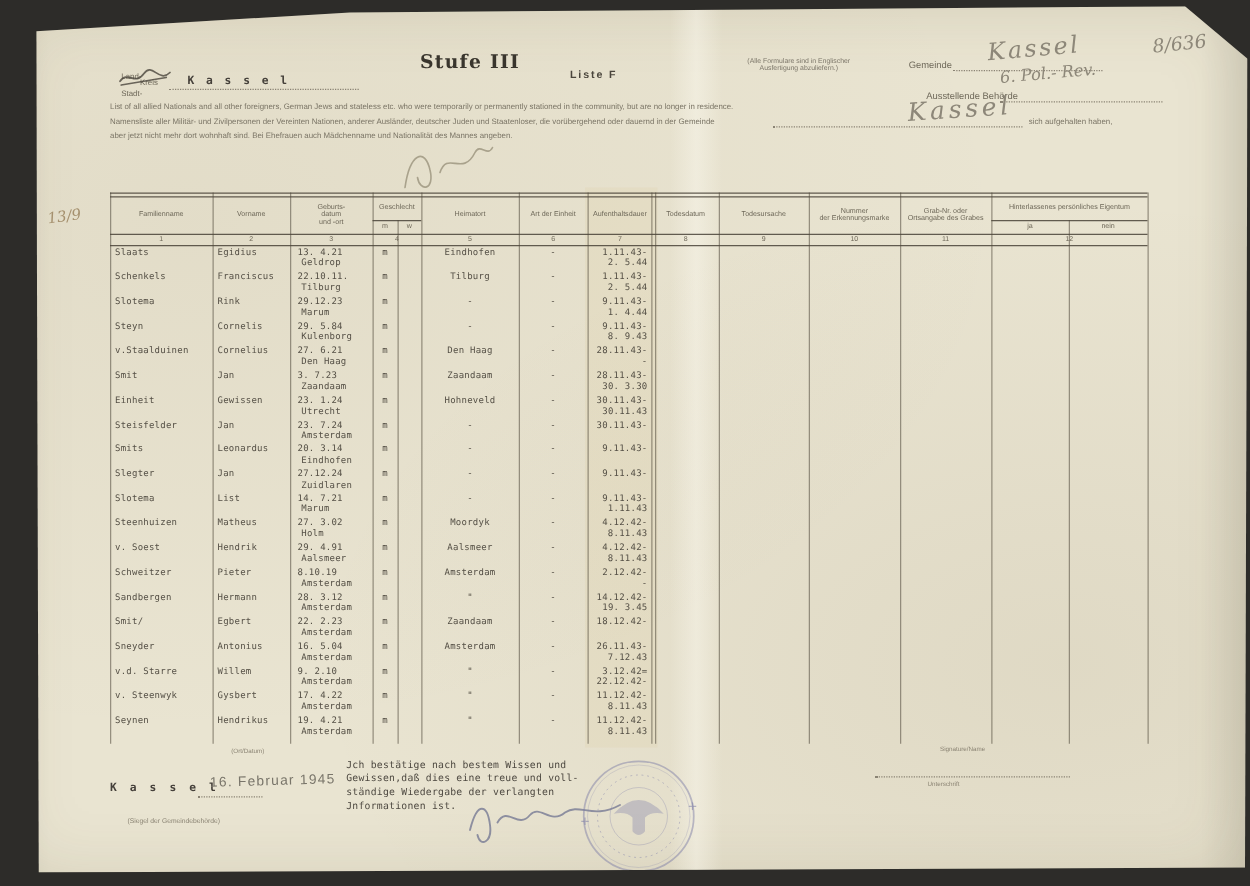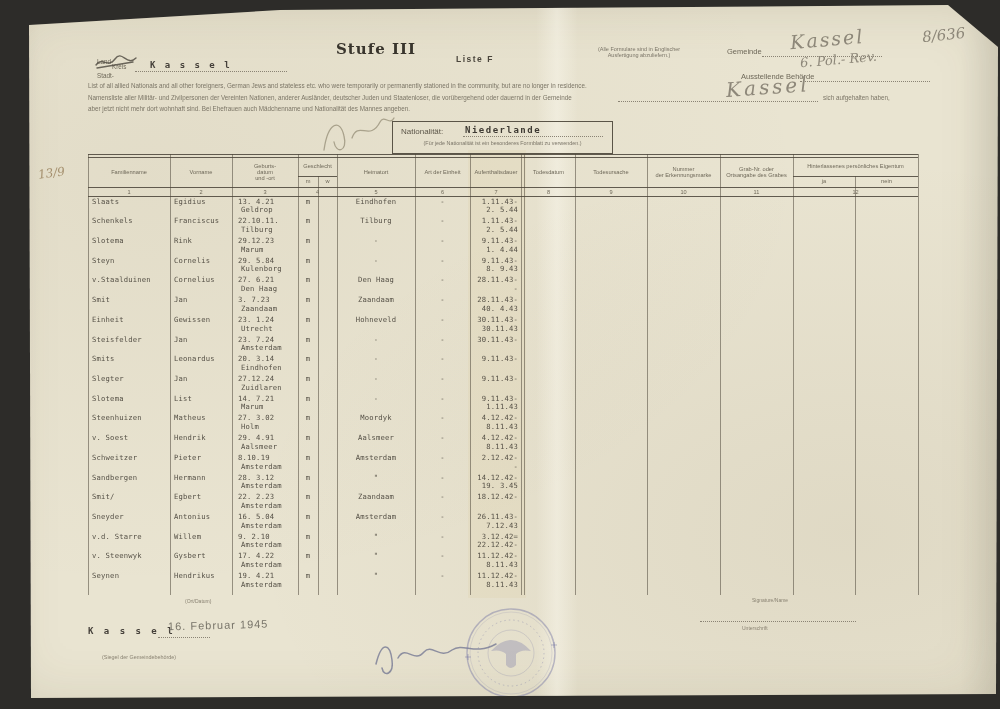--- a/index.html
+++ b/index.html
@@ -57,26 +57,20 @@
 
     <div class="abs printed nowrap" style="left:88px;top:82px;font-size:6.3px;color:#7b7566;">List of all allied Nationals and all other foreigners, German Jews and stateless etc. who were temporarily or permanently stationed in the community, but are no longer in residence.</div>
     <div class="abs printed nowrap" style="left:88px;top:94px;font-size:6.3px;color:#7b7566;">Namensliste aller Militär- und Zivilpersonen der Vereinten Nationen, anderer Ausländer, deutscher Juden und Staatenloser, die vorübergehend oder dauernd in der Gemeinde</div>
     <div class="abs dotted" style="left:618px;top:101px;width:200px;"></div>
     <div class="abs printed nowrap" style="left:823px;top:94px;font-size:6.3px;color:#7b7566;">sich aufgehalten haben,</div>
     <div class="abs printed nowrap" style="left:88px;top:105px;font-size:6.3px;color:#7b7566;">aber jetzt nicht mehr dort wohnhaft sind. Bei Ehefrauen auch Mädchenname und Nationalität des Mannes angeben.</div>
 
     <svg class="abs" style="left:318px;top:108px;" width="80" height="50" viewBox="0 0 80 50">
       <path d="M6,42 C10,14 22,10 26,28 C30,44 18,46 16,34 M34,30 C40,12 52,34 62,14 C66,6 72,18 76,10" fill="none" stroke="#9a927c" stroke-width="1.3" opacity="0.8" stroke-linecap="round"></path>
     </svg>
-    <div class="abs" style="left:392px;top:121px;width:219px;height:31px;border:1px solid #5a5447;">
-      <div class="abs printed" style="left:8px;top:5px;font-size:8px;color:#5d574a;">Nationalität:</div>
-      <div class="abs typed" style="left:72px;top:3px;font-size:9px;font-weight:bold;letter-spacing:1.5px;color:#3e3a33;">Niederlande</div>
-      <div class="abs dotted" style="left:70px;top:14px;width:140px;"></div>
-      <div class="abs printed" style="left:4px;top:18px;width:211px;text-align:center;font-size:5.4px;color:#7b7568;">(Für jede Nationalität ist ein besonderes Formblatt zu verwenden.)</div>
-    </div>
 
     <div id="table-layer" class="abs" style="left:0;top:0;width:1000px;height:709px;">
         <div style="position: absolute; left: 88px; top: 153.5px; width: 830px; height: 1.4px; background: rgba(62, 56, 46, 0.8);"></div>
         <div style="position: absolute; left: 88px; top: 156.8px; width: 830px; height: 0.8px; background: rgba(62, 56, 46, 0.8);"></div>
         <div style="position: absolute; left: 88px; top: 187px; width: 830px; height: 0.8px; background: rgba(62, 56, 46, 0.8);"></div>
         <div style="position: absolute; left: 88px; top: 196.3px; width: 830px; height: 0.9px; background: rgba(62, 56, 46, 0.8);"></div>
         <div style="position: absolute; left: 298px; top: 176px; width: 39px; height: 0.8px; background: rgba(62, 56, 46, 0.8);"></div>
         <div style="position: absolute; left: 793px; top: 176px; width: 125px; height: 0.8px; background: rgba(62, 56, 46, 0.8);"></div>
         <div style="position: absolute; left: 88px; top: 154px; width: 1px; height: 441px; background: rgba(80, 72, 60, 0.55);"></div>
         <div style="position: absolute; left: 170px; top: 154px; width: 1px; height: 441px; background: rgba(80, 72, 60, 0.55);"></div>
@@ -172,21 +166,21 @@
         <div style="position: absolute; left: 472px; top: 276.38px; width: 46px; text-align: right; font-family: &quot;DejaVu Sans Mono&quot;, monospace; font-size: 7.2px; line-height: 8.5px; color: rgb(85, 80, 70); letter-spacing: 0.2px; white-space: nowrap;">28.11.43-</div>
         <div style="position: absolute; left: 472px; top: 285.08px; width: 46px; text-align: right; font-family: &quot;DejaVu Sans Mono&quot;, monospace; font-size: 7.2px; line-height: 8.5px; color: rgb(85, 80, 70); letter-spacing: 0.2px; white-space: nowrap;">-</div>
         <div style="position: absolute; left: 92px; top: 296.1px; width: 76px; font-family: &quot;DejaVu Sans Mono&quot;, monospace; font-size: 7.2px; line-height: 8.5px; color: rgb(85, 80, 70); letter-spacing: 0.2px; white-space: nowrap;">Smit</div>
         <div style="position: absolute; left: 174px; top: 296.1px; width: 56px; font-family: &quot;DejaVu Sans Mono&quot;, monospace; font-size: 7.2px; line-height: 8.5px; color: rgb(85, 80, 70); letter-spacing: 0.2px; white-space: nowrap;">Jan</div>
         <div style="position: absolute; left: 238px; top: 296.1px; width: 58px; font-family: &quot;DejaVu Sans Mono&quot;, monospace; font-size: 7.2px; line-height: 8.5px; color: rgb(85, 80, 70); letter-spacing: 0.2px; white-space: nowrap;">3. 7.23</div>
         <div style="position: absolute; left: 241px; top: 304.8px; width: 55px; font-family: &quot;DejaVu Sans Mono&quot;, monospace; font-size: 7.2px; line-height: 8.5px; color: rgb(85, 80, 70); letter-spacing: 0.2px; white-space: nowrap;">Zaandaam</div>
         <div style="position: absolute; left: 298px; top: 296.1px; width: 20px; text-align: center; font-family: &quot;DejaVu Sans Mono&quot;, monospace; font-size: 7.2px; line-height: 8.5px; color: rgb(85, 80, 70); letter-spacing: 0.2px; white-space: nowrap;">m</div>
         <div style="position: absolute; left: 337px; top: 296.1px; width: 78px; text-align: center; font-family: &quot;DejaVu Sans Mono&quot;, monospace; font-size: 7.2px; line-height: 8.5px; color: rgb(85, 80, 70); letter-spacing: 0.2px; white-space: nowrap;">Zaandaam</div>
         <div style="position: absolute; left: 415px; top: 296.1px; width: 55px; text-align: center; font-family: &quot;DejaVu Sans Mono&quot;, monospace; font-size: 7.2px; line-height: 8.5px; color: rgb(85, 80, 70); letter-spacing: 0.2px; white-space: nowrap;">-</div>
         <div style="position: absolute; left: 472px; top: 296.1px; width: 46px; text-align: right; font-family: &quot;DejaVu Sans Mono&quot;, monospace; font-size: 7.2px; line-height: 8.5px; color: rgb(85, 80, 70); letter-spacing: 0.2px; white-space: nowrap;">28.11.43-</div>
-        <div style="position: absolute; left: 472px; top: 304.8px; width: 46px; text-align: right; font-family: &quot;DejaVu Sans Mono&quot;, monospace; font-size: 7.2px; line-height: 8.5px; color: rgb(85, 80, 70); letter-spacing: 0.2px; white-space: nowrap;">40. 4.43</div>
+        <div style="position: absolute; left: 472px; top: 304.8px; width: 46px; text-align: right; font-family: &quot;DejaVu Sans Mono&quot;, monospace; font-size: 7.2px; line-height: 8.5px; color: rgb(85, 80, 70); letter-spacing: 0.2px; white-space: nowrap;">30. 3.30</div>
         <div style="position: absolute; left: 92px; top: 315.82px; width: 76px; font-family: &quot;DejaVu Sans Mono&quot;, monospace; font-size: 7.2px; line-height: 8.5px; color: rgb(85, 80, 70); letter-spacing: 0.2px; white-space: nowrap;">Einheit</div>
         <div style="position: absolute; left: 174px; top: 315.82px; width: 56px; font-family: &quot;DejaVu Sans Mono&quot;, monospace; font-size: 7.2px; line-height: 8.5px; color: rgb(85, 80, 70); letter-spacing: 0.2px; white-space: nowrap;">Gewissen</div>
         <div style="position: absolute; left: 238px; top: 315.82px; width: 58px; font-family: &quot;DejaVu Sans Mono&quot;, monospace; font-size: 7.2px; line-height: 8.5px; color: rgb(85, 80, 70); letter-spacing: 0.2px; white-space: nowrap;">23. 1.24</div>
         <div style="position: absolute; left: 241px; top: 324.52px; width: 55px; font-family: &quot;DejaVu Sans Mono&quot;, monospace; font-size: 7.2px; line-height: 8.5px; color: rgb(85, 80, 70); letter-spacing: 0.2px; white-space: nowrap;">Utrecht</div>
         <div style="position: absolute; left: 298px; top: 315.82px; width: 20px; text-align: center; font-family: &quot;DejaVu Sans Mono&quot;, monospace; font-size: 7.2px; line-height: 8.5px; color: rgb(85, 80, 70); letter-spacing: 0.2px; white-space: nowrap;">m</div>
         <div style="position: absolute; left: 337px; top: 315.82px; width: 78px; text-align: center; font-family: &quot;DejaVu Sans Mono&quot;, monospace; font-size: 7.2px; line-height: 8.5px; color: rgb(85, 80, 70); letter-spacing: 0.2px; white-space: nowrap;">Hohneveld</div>
         <div style="position: absolute; left: 415px; top: 315.82px; width: 55px; text-align: center; font-family: &quot;DejaVu Sans Mono&quot;, monospace; font-size: 7.2px; line-height: 8.5px; color: rgb(85, 80, 70); letter-spacing: 0.2px; white-space: nowrap;">-</div>
         <div style="position: absolute; left: 472px; top: 315.82px; width: 46px; text-align: right; font-family: &quot;DejaVu Sans Mono&quot;, monospace; font-size: 7.2px; line-height: 8.5px; color: rgb(85, 80, 70); letter-spacing: 0.2px; white-space: nowrap;">30.11.43-</div>
         <div style="position: absolute; left: 472px; top: 324.52px; width: 46px; text-align: right; font-family: &quot;DejaVu Sans Mono&quot;, monospace; font-size: 7.2px; line-height: 8.5px; color: rgb(85, 80, 70); letter-spacing: 0.2px; white-space: nowrap;">30.11.43</div>
         <div style="position: absolute; left: 92px; top: 335.54px; width: 76px; font-family: &quot;DejaVu Sans Mono&quot;, monospace; font-size: 7.2px; line-height: 8.5px; color: rgb(85, 80, 70); letter-spacing: 0.2px; white-space: nowrap;">Steisfelder</div>
@@ -303,20 +297,24 @@
         <div style="position: absolute; left: 472px; top: 572.18px; width: 46px; text-align: right; font-family: &quot;DejaVu Sans Mono&quot;, monospace; font-size: 7.2px; line-height: 8.5px; color: rgb(85, 80, 70); letter-spacing: 0.2px; white-space: nowrap;">11.12.42-</div>
         <div style="position: absolute; left: 472px; top: 580.88px; width: 46px; text-align: right; font-family: &quot;DejaVu Sans Mono&quot;, monospace; font-size: 7.2px; line-height: 8.5px; color: rgb(85, 80, 70); letter-spacing: 0.2px; white-space: nowrap;">8.11.43</div>
       </div>
 
     <div class="abs printed" style="left:185px;top:598px;font-size:5px;color:#8a8373;">(Ort/Datum)</div>
     <div class="abs typed" style="left:88px;top:626px;font-size:9px;font-weight:bold;letter-spacing:2.5px;color:#45403a;">K a s s e l</div>
     <div class="abs dotted" style="left:158px;top:637px;width:52px;"></div>
     <div class="abs" style="left:168px;top:619px;font-size:11px;letter-spacing:1px;color:#79756a;transform:rotate(-1.5deg);white-space:nowrap;">16. Februar 1945</div>
     <div class="abs printed" style="left:102px;top:654px;font-size:5.4px;color:#8a8373;">(Siegel der Gemeindebehörde)</div>
 
+    <div class="abs typed preline" style="left:277px;top:606px;font-size:7.8px;line-height:11px;color:#4d4840;">Jch bestätige nach bestem Wissen und
+Gewissen,daß dies eine treue und voll-
+ständige Wiedergabe der verlangten
+Jnformationen ist.</div>
 
     <svg class="abs" style="left:370px;top:632px;" width="132" height="46" viewBox="0 0 132 46">
       <path d="M6,32 C12,8 20,12 22,28 C24,42 14,46 12,36 M28,26 C36,12 44,32 54,20 C62,11 70,28 82,18 C94,10 104,24 126,12" fill="none" stroke="#6f7390" stroke-width="1.5" opacity="0.75" stroke-linecap="round"></path>
     </svg>
 
     <svg class="abs" style="left:455px;top:601px;" width="112" height="100" viewBox="0 0 112 100">
       <g stroke="#7f7fa8" fill="none">
         <circle cx="56" cy="52" r="44" stroke-width="1.4" opacity="0.5"></circle>
         <circle cx="56" cy="52" r="41" stroke-width="0.6" opacity="0.3"></circle>
         <circle cx="56" cy="52" r="33" stroke-width="0.8" opacity="0.45" stroke-dasharray="1.5,3"></circle>

